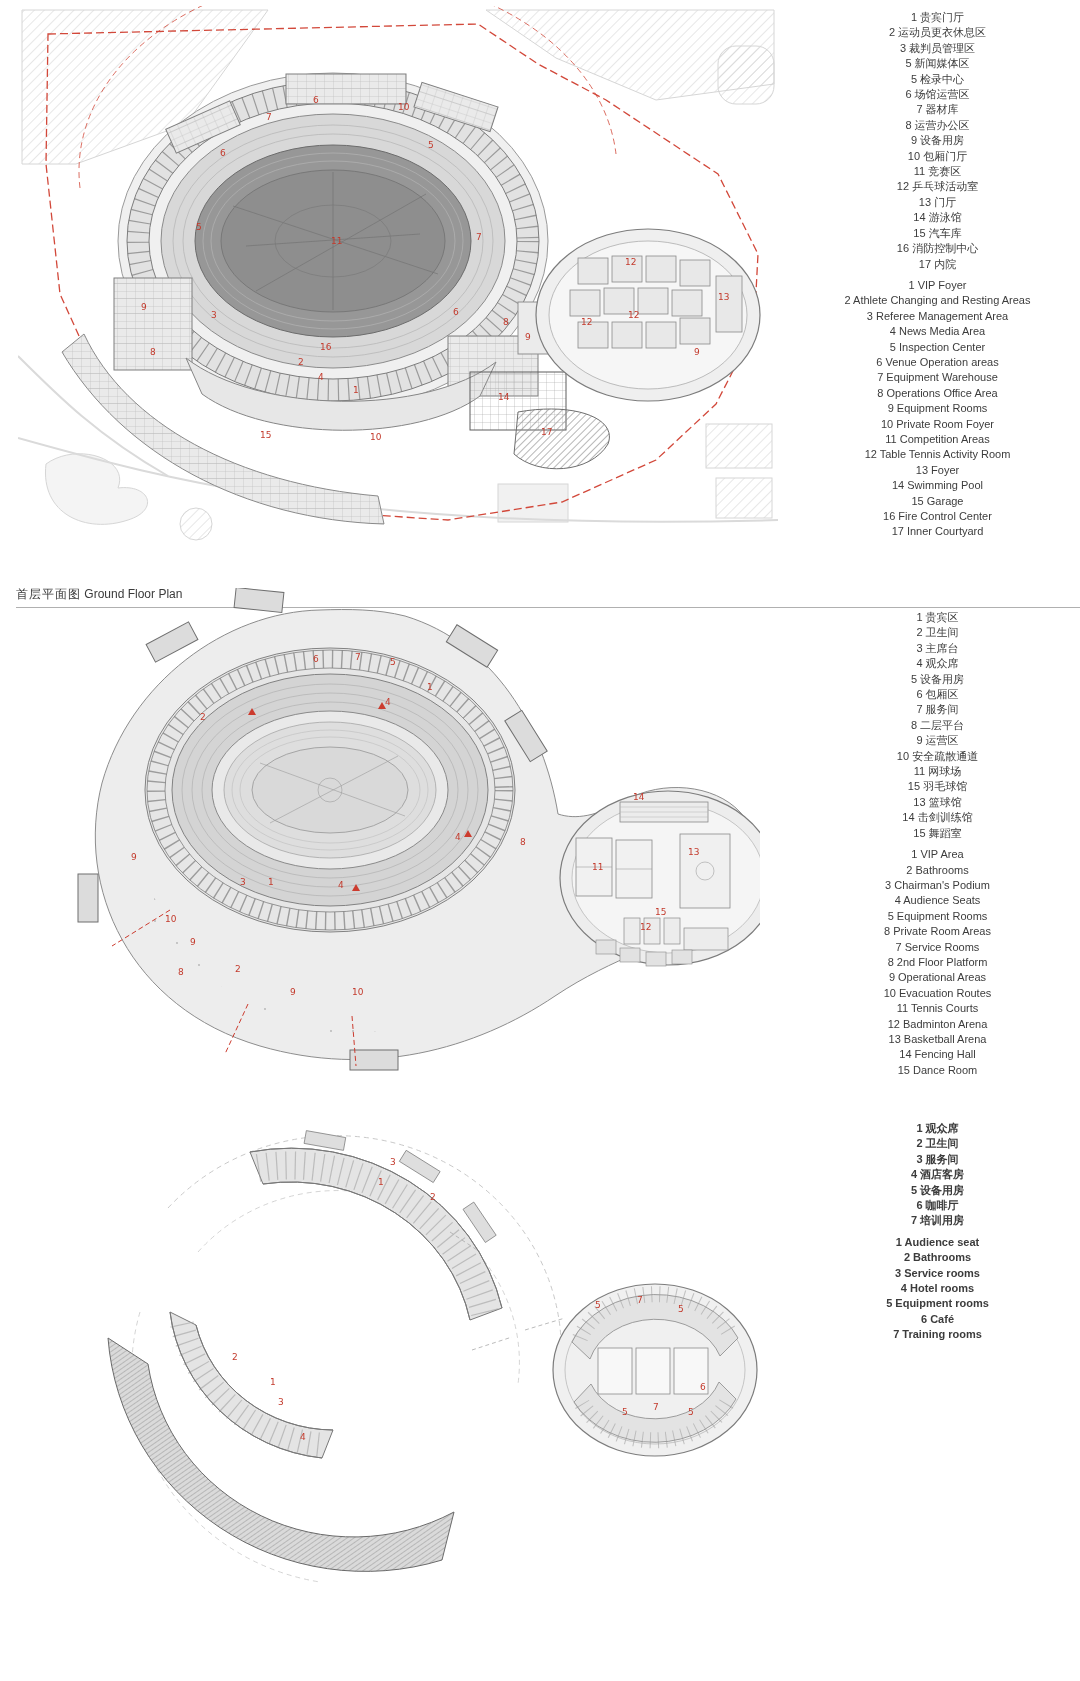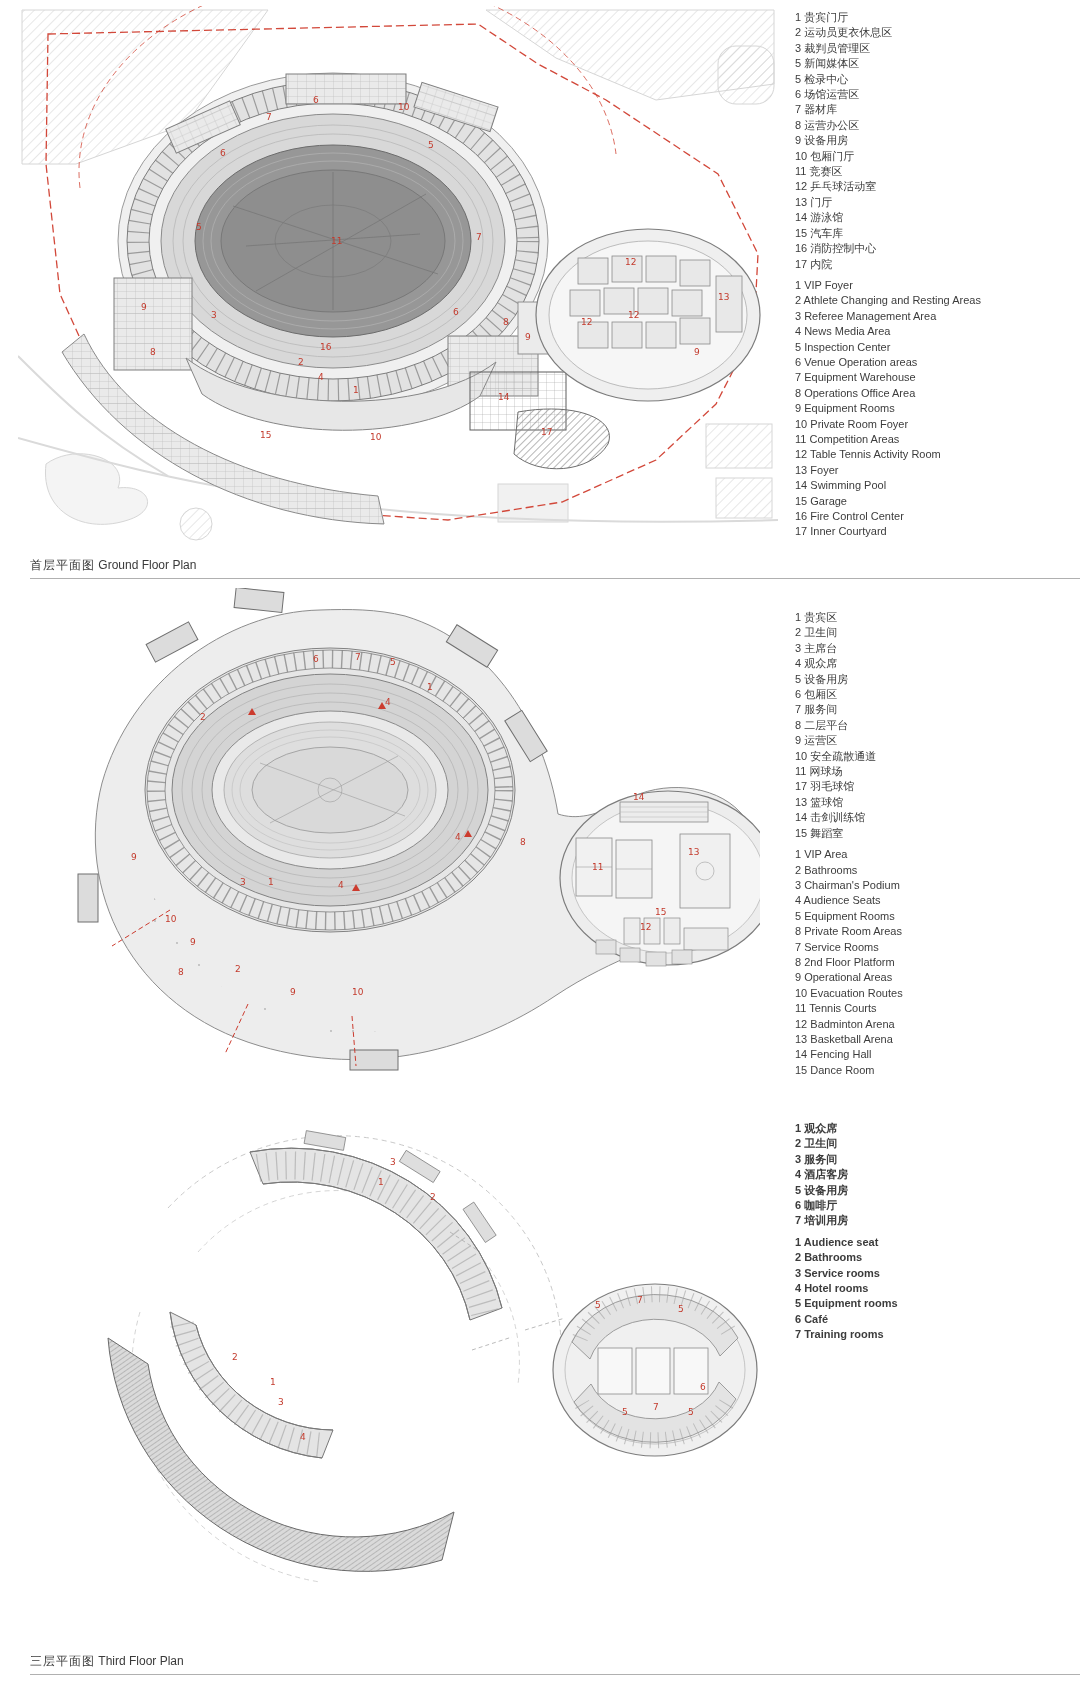--- a/index.html
+++ b/index.html
@@ -1,23 +1,23 @@
 <!DOCTYPE html>
 <html><head>
 <meta charset="utf-8">
 <style>
   * { margin:0; padding:0; box-sizing:border-box; }
   html,body { background:#ffffff; }
   body { font-family:"Liberation Sans","DejaVu Sans",sans-serif; }
   .sheet { position:relative; width:1080px; height:1681px; background:#ffffff; overflow:hidden; }
   .plan-svg { position:absolute; }
-  .legend { position:absolute; width:285px; font-size:11px; line-height:15.4px; color:#3c3c3c; }
+  .legend { position:absolute; width:285px; font-size:11px; line-height:15.4px; color:#3c3c3c;text-align:center; }
   .legend-group + .legend-group { margin-top:6px; }
   .legend-line { white-space:nowrap; }
-  .plan-title { position:absolute; left:30px; right:0; font-size:12px; color:#3a3a3a; padding-bottom:4px; border-bottom:1px solid #b0b0b0; }
+  .plan-title { position:absolute; left:16px; right:0; font-size:12px; color:#3a3a3a; padding-bottom:4px; border-bottom:1px solid #b0b0b0;margin-top:29px; }
   .plan-title .cn { letter-spacing:1px; }
   .marker { font-family:"DejaVu Sans",sans-serif; font-size:9px; fill:#c33a2c; }
 </style>
 </head>
 <body>
 
 <div class="sheet">
 
   <svg class="plan-svg" style="left:18px; top:6px;" width="760" height="550" viewBox="0 0 760 550">
     <defs>
@@ -301,21 +301,21 @@
         <div class="legend-line">2 卫生间</div>
         <div class="legend-line">3 主席台</div>
         <div class="legend-line">4 观众席</div>
         <div class="legend-line">5 设备用房</div>
         <div class="legend-line">6 包厢区</div>
         <div class="legend-line">7 服务间</div>
         <div class="legend-line">8 二层平台</div>
         <div class="legend-line">9 运营区</div>
         <div class="legend-line">10 安全疏散通道</div>
         <div class="legend-line">11 网球场</div>
-        <div class="legend-line">17 羽毛球馆</div>
+        <div class="legend-line">15 羽毛球馆</div>
         <div class="legend-line">13 篮球馆</div>
         <div class="legend-line">14 击剑训练馆</div>
         <div class="legend-line">15 舞蹈室</div>
       </div>
     <div class="legend-group">
         <div class="legend-line">1 VIP Area</div>
         <div class="legend-line">2 Bathrooms</div>
         <div class="legend-line">3 Chairman's Podium</div>
         <div class="legend-line">4 Audience Seats</div>
         <div class="legend-line">5 Equipment Rooms</div>

